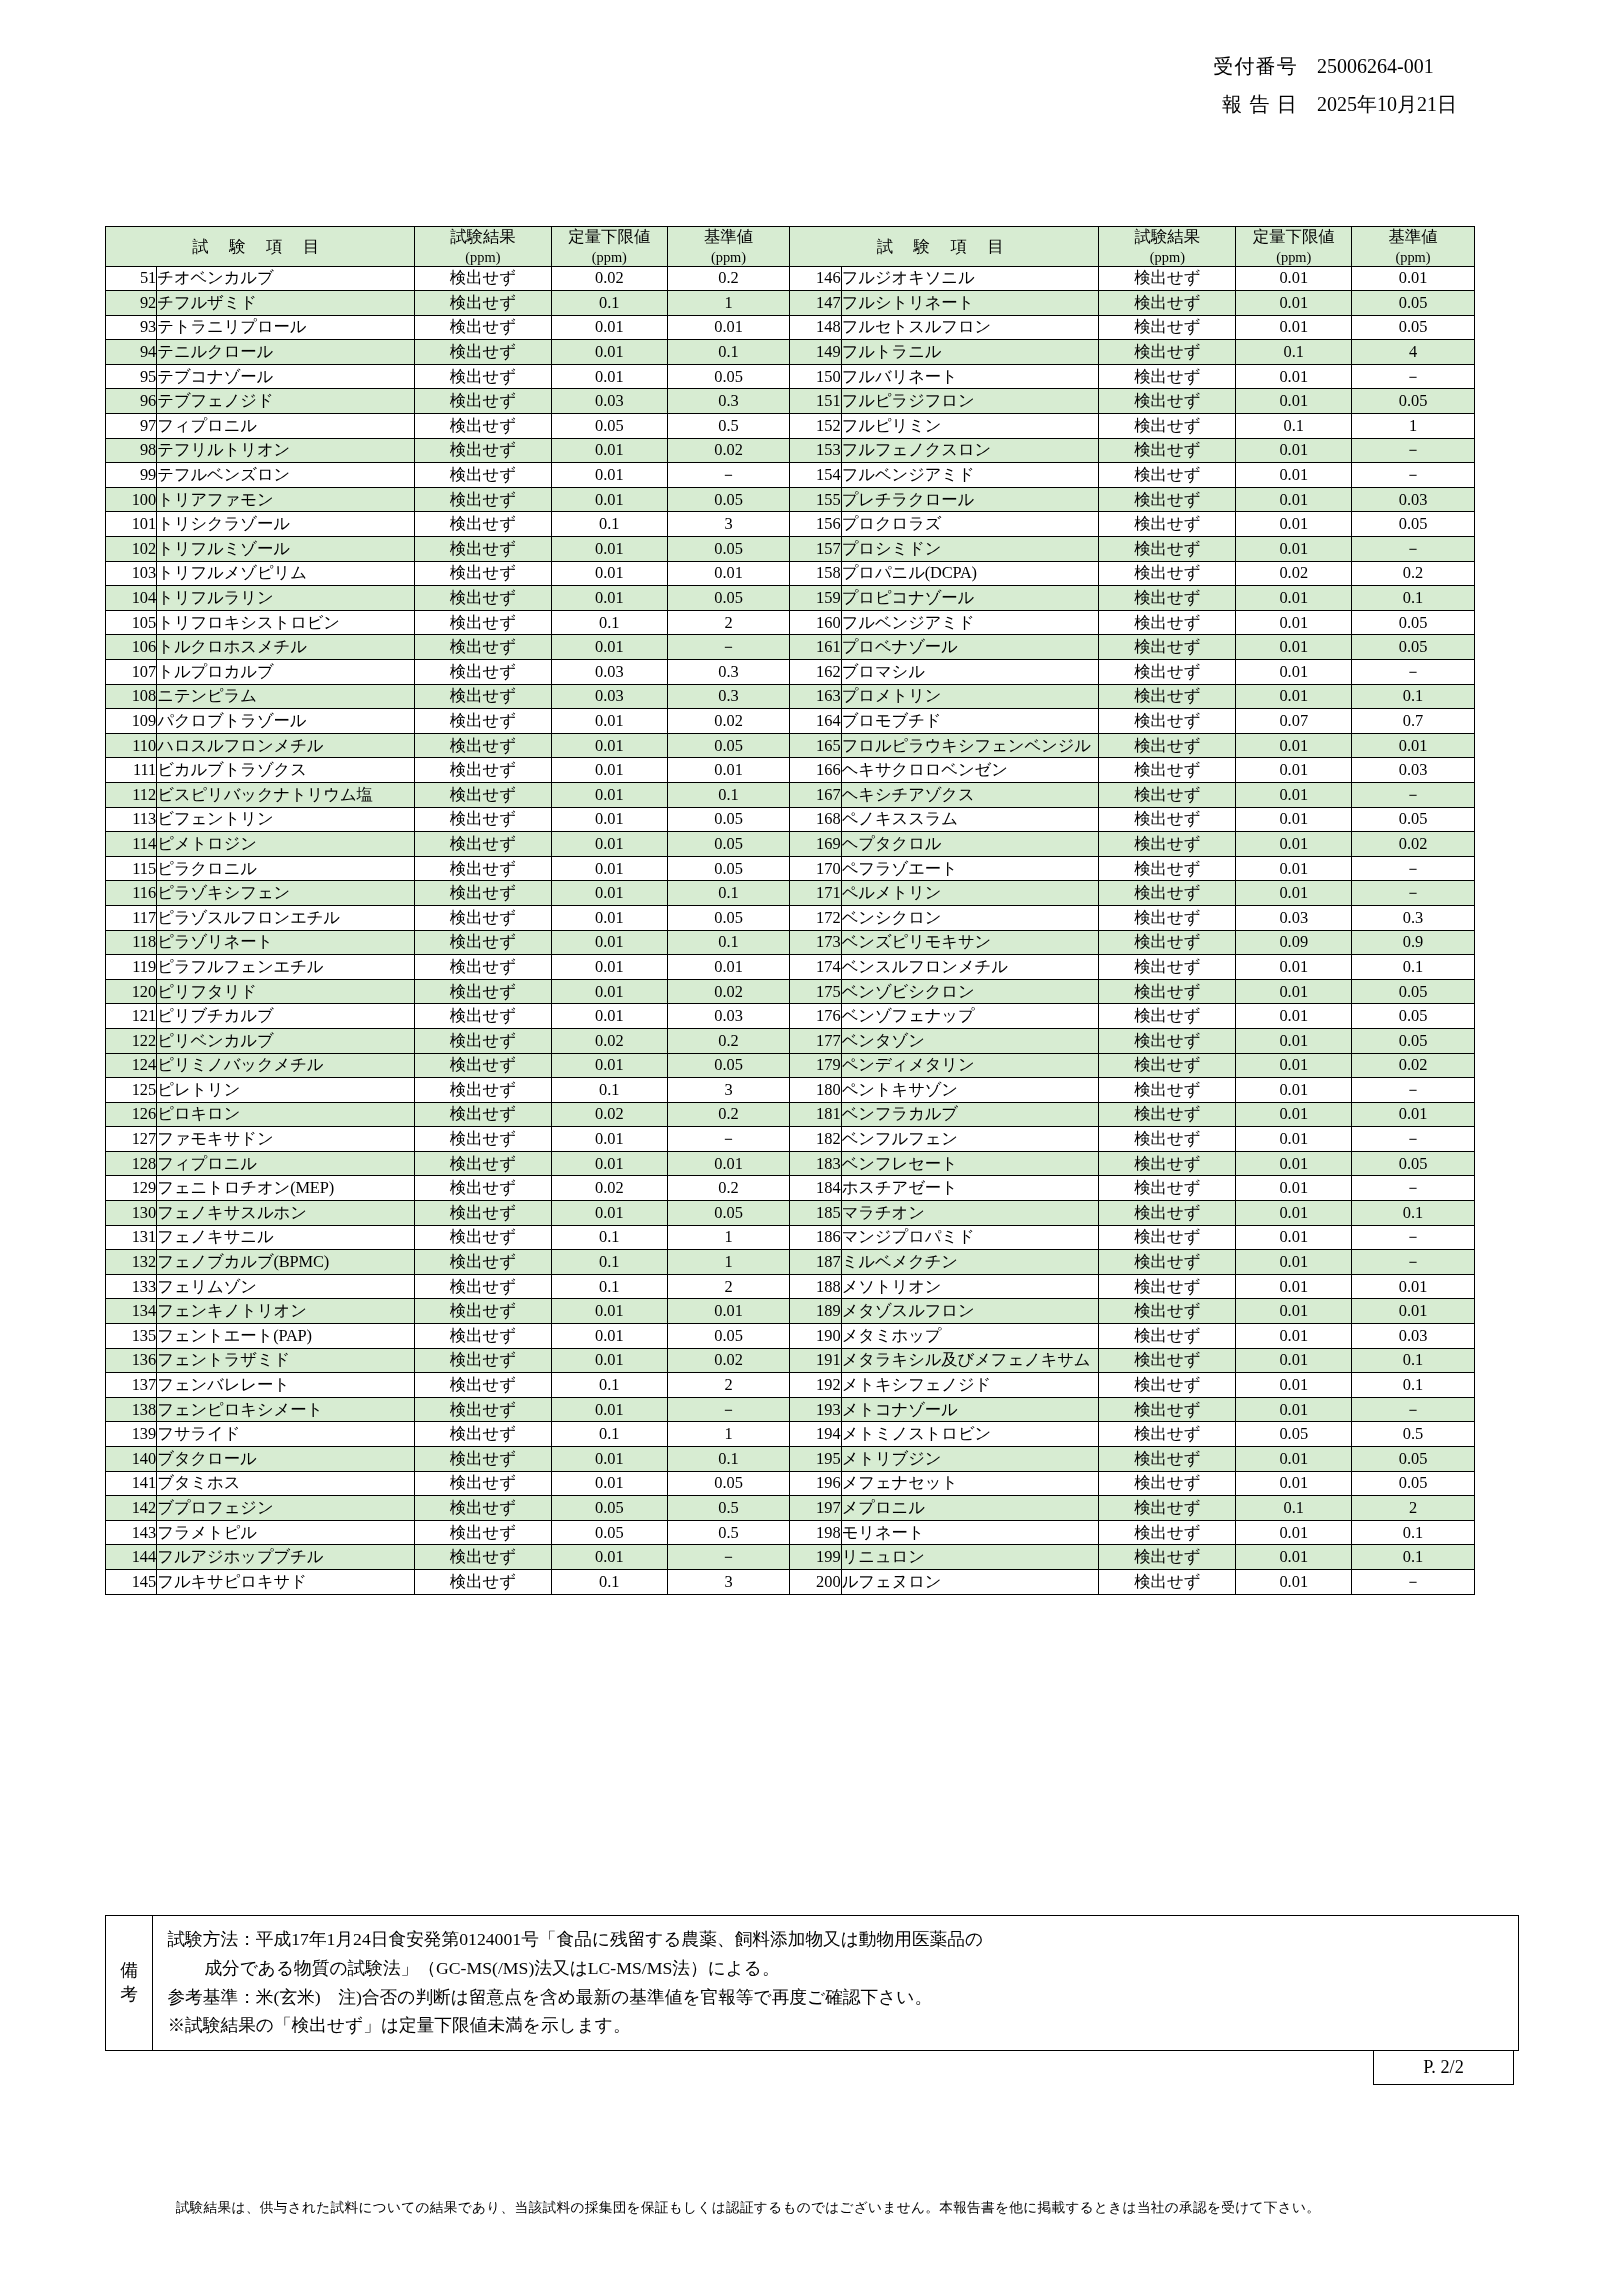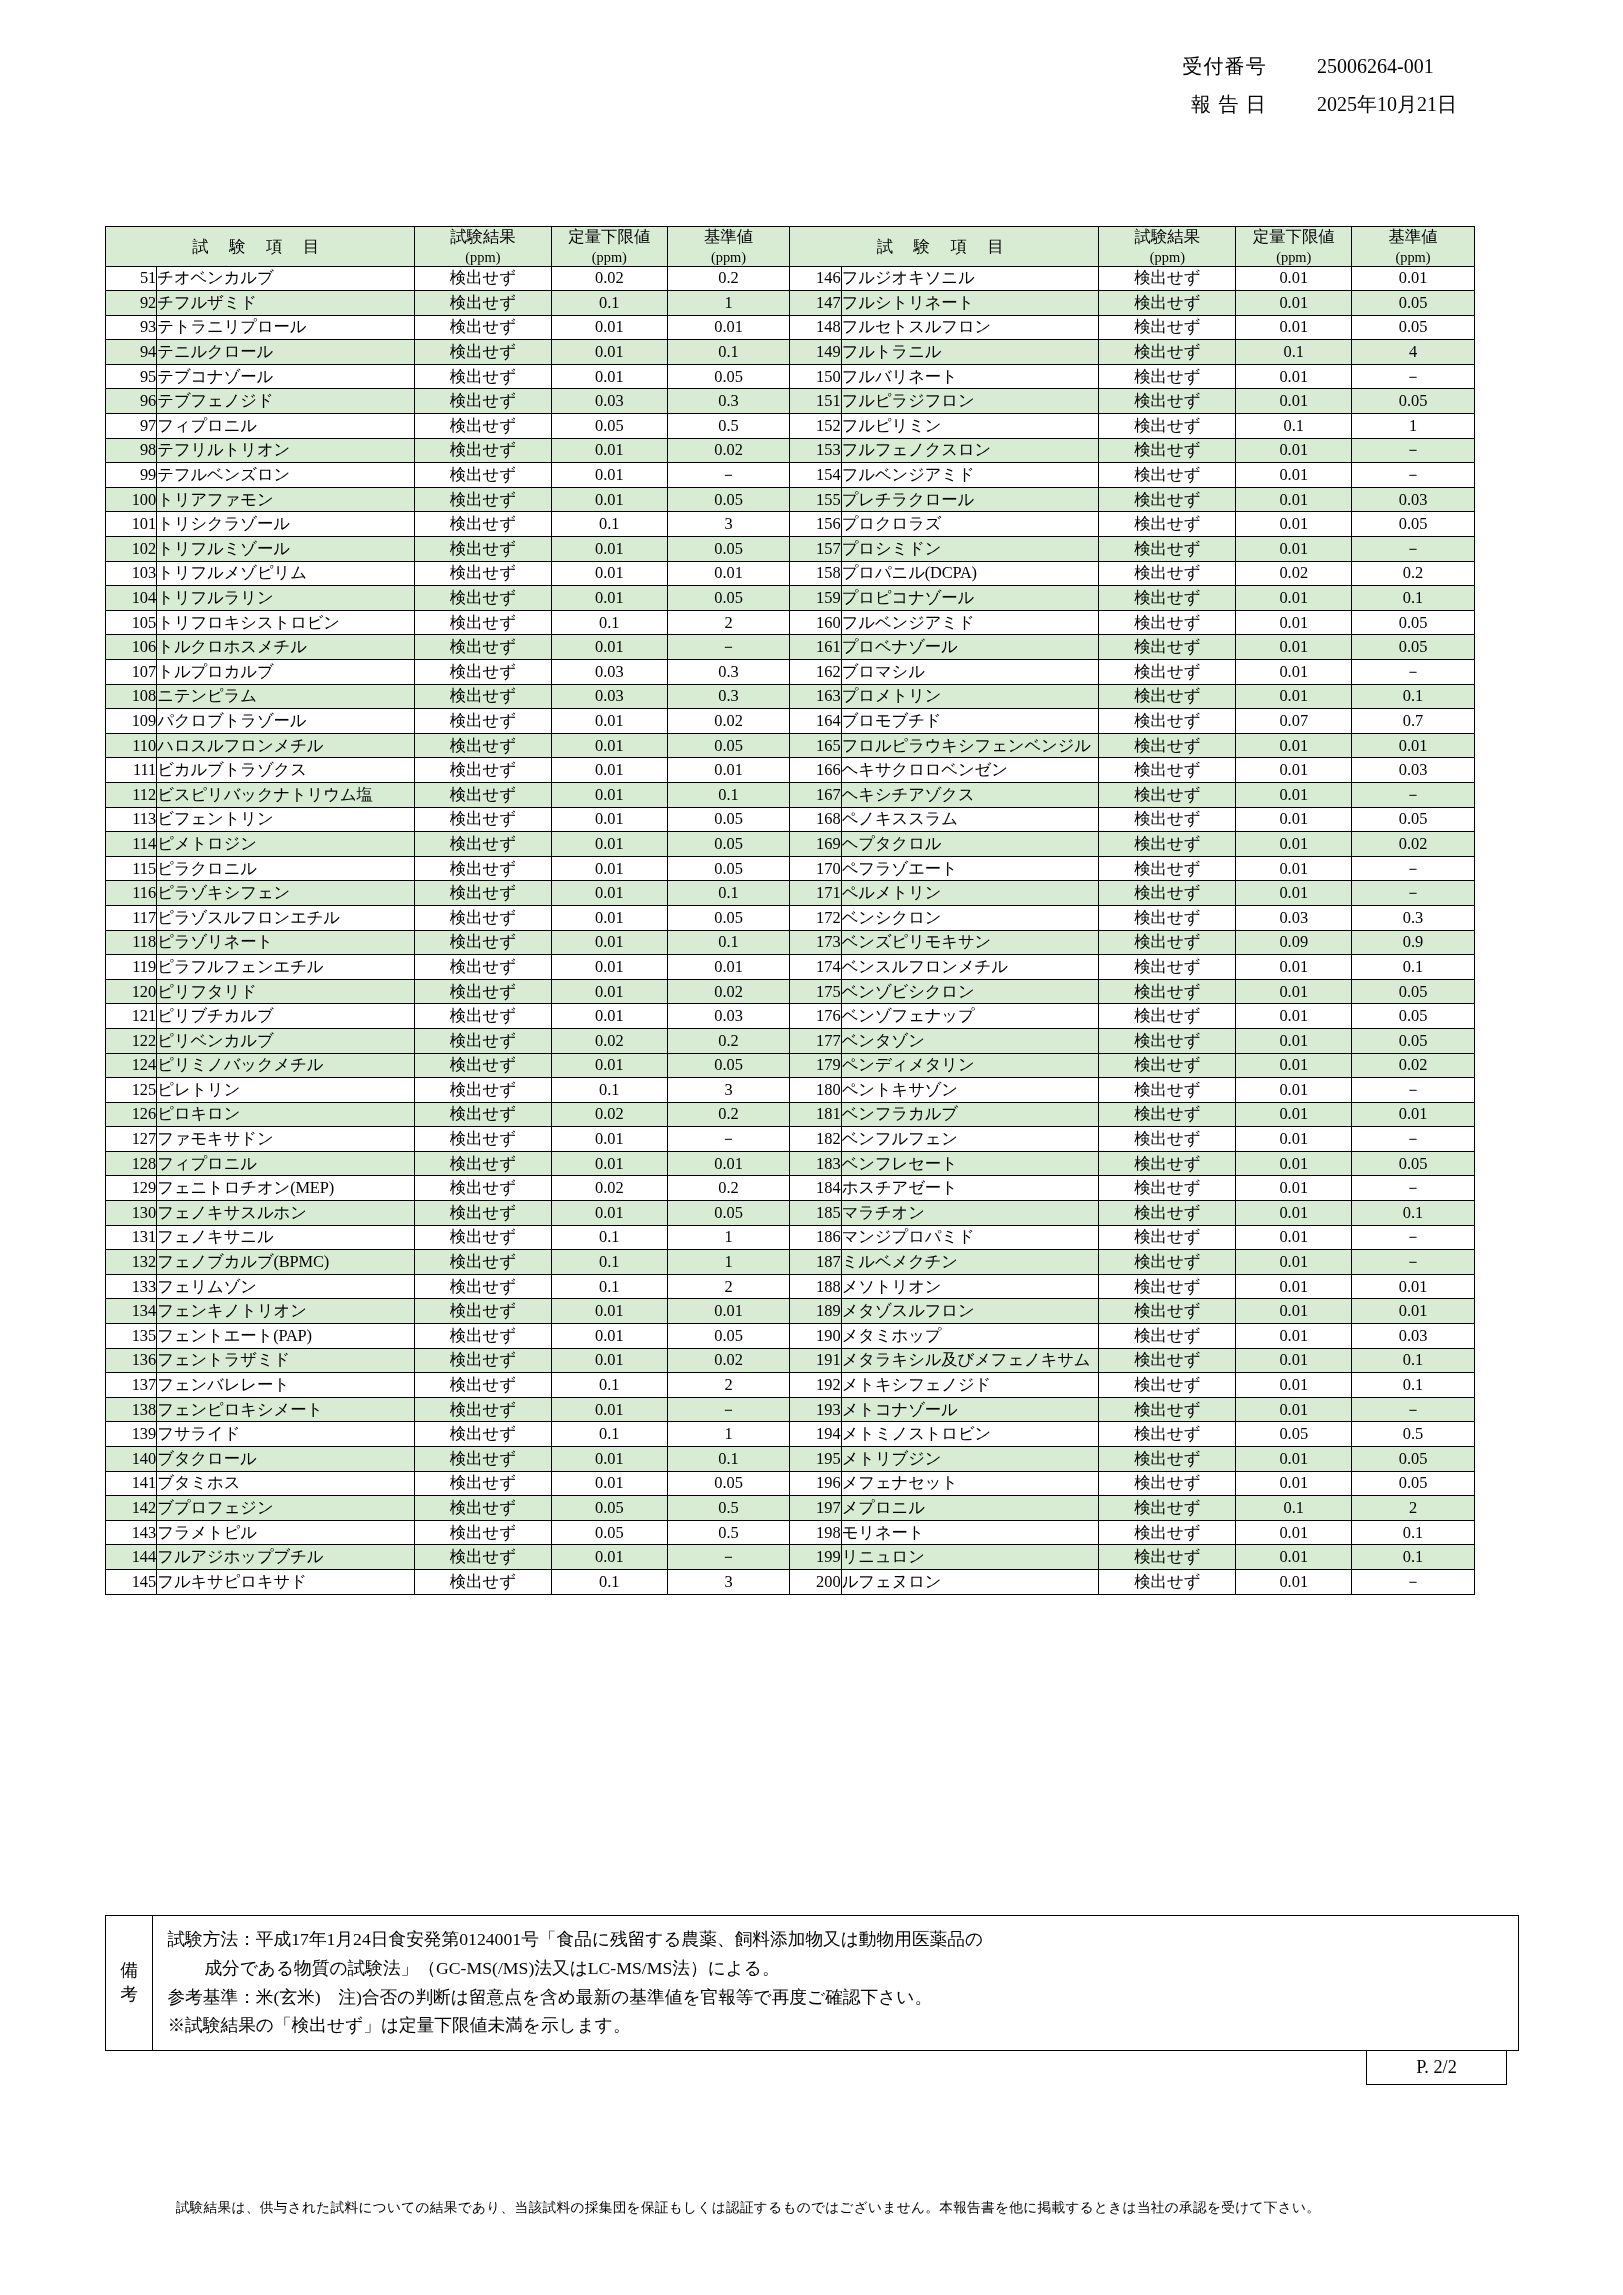--- a/index.html
+++ b/index.html
@@ -29,21 +29,21 @@
     font-size: 20px;
     line-height: 1.9;
   }
   .doc-header .hrow {
     display: flex;
     justify-content: flex-end;
     white-space: nowrap;
   }
   .doc-header .hlabel {
     letter-spacing: 0.06em;
-    margin-right: 50px;
+    margin-right: 19px;
   }
   .doc-header .hval {
     min-width: 196px;
     text-align: left;
   }
   
   .table-wrap {
     position: absolute;
     top: 190px;
     left: 105px;
@@ -876,20 +876,20 @@
         <td class="notes-body">
           <div class="ln">試験方法：平成17年1月24日食安発第0124001号「食品に残留する農薬、飼料添加物又は動物用医薬品の</div>
           <div class="ln ind1">成分である物質の試験法」（GC-MS(/MS)法又はLC-MS/MS法）による。</div>
           <div class="ln">参考基準：米(玄米)　注)合否の判断は留意点を含め最新の基準値を官報等で再度ご確認下さい。</div>
           <div class="ln">※試験結果の「検出せず」は定量下限値未満を示します。</div>
         </td>
       </tr>
     </tbody>
       </table>
     <div style="position:relative;">
-      <div style="position:absolute; right:12px; top:0; width:141px; border:0.7px solid #000; border-top:none; text-align:center; font-size:18.3px; padding:5.2px 0 6.5px 0; box-sizing:border-box;">P. 2/2</div>
+      <div style="position:absolute; right:5px; top:0; width:141px; border:0.7px solid #000; border-top:none; text-align:center; font-size:18.3px; padding:5.2px 0 6.5px 0; box-sizing:border-box;">P. 2/2</div>
     </div>
   </div>
 
   <div class="footer">試験結果は、供与された試料についての結果であり、当該試料の採集団を保証もしくは認証するものではございません。本報告書を他に掲載するときは当社の承認を受けて下さい。</div>
 
 </div>
 
 
 </body></html>

